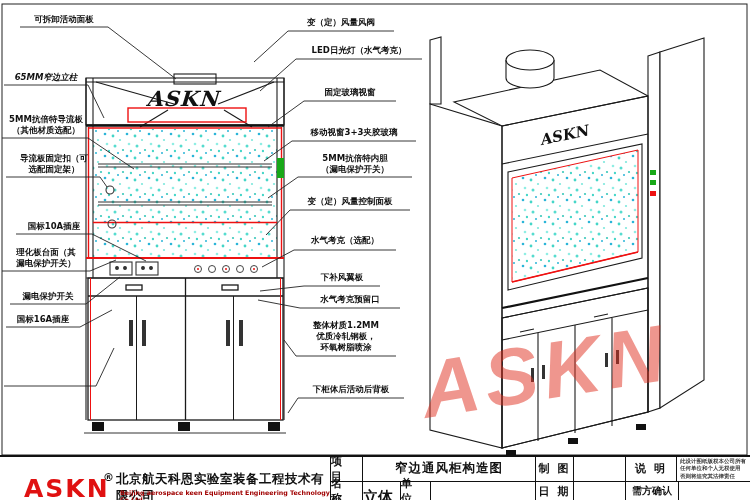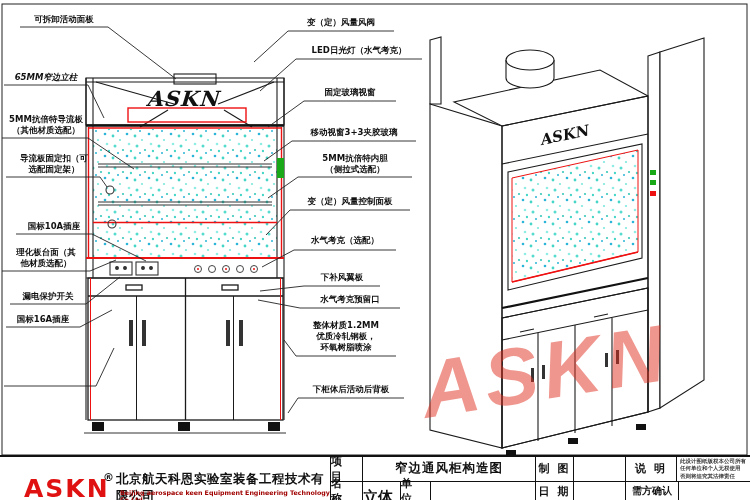--- a/index.html
+++ b/index.html
@@ -217,30 +217,30 @@
 </svg>
 
 <div class="callout" style="left:18px;top:14px;width:92px;">可拆卸活动面板</div>
 <div class="callout" style="left:2px;top:72px;width:88px;font-style:italic;">65MM窄边立柱</div>
 <div class="callout" style="left:0px;top:114px;width:92px;">5MM抗倍特导流板
 （其他材质选配）</div>
 <div class="callout" style="left:4px;top:153px;width:100px;">导流板固定扣（可
 选配固定架）</div>
 <div class="callout" style="left:14px;top:221px;width:80px;">国标10A插座</div>
 <div class="callout" style="left:0px;top:247px;width:92px;">理化板台面（其
-他材质选配）</div>
+漏电保护开关）</div>
 <div class="callout" style="left:8px;top:291px;width:80px;">漏电保护开关</div>
 <div class="callout" style="left:4px;top:314px;width:78px;">国标16A插座</div>
 
 <div class="callout" style="left:288px;top:17px;width:106px;">变（定）风量风阀</div>
 <div class="callout" style="left:296px;top:45px;width:126px;">LED日光灯（水气考克）</div>
 <div class="callout" style="left:304px;top:87px;width:92px;">固定玻璃视窗</div>
 <div class="callout" style="left:292px;top:127px;width:124px;">移动视窗3+3夹胶玻璃</div>
 <div class="callout" style="left:298px;top:153px;width:114px;">5MM抗倍特内胆
-（侧拉式选配）</div>
+（漏电保护开关）</div>
 <div class="callout" style="left:290px;top:196px;width:120px;">变（定）风量控制面板</div>
 <div class="callout" style="left:294px;top:236px;width:102px;font-family:Liberation Mono, monospace;">水气考克（选配）</div>
 <div class="callout" style="left:304px;top:272px;width:76px;">下补风翼板</div>
 <div class="callout" style="left:300px;top:294px;width:100px;">水气考克预留口</div>
 <div class="callout" style="left:296px;top:320px;width:100px;">整体材质1.2MM
 优质冷轧钢板，
 环氧树脂喷涂</div>
 <div class="callout" style="left:298px;top:384px;width:106px;">下柜体后活动后背板</div>
 
 <div class="tb-line" style="left:0;top:455px;width:750px;height:1.5px;"></div>

